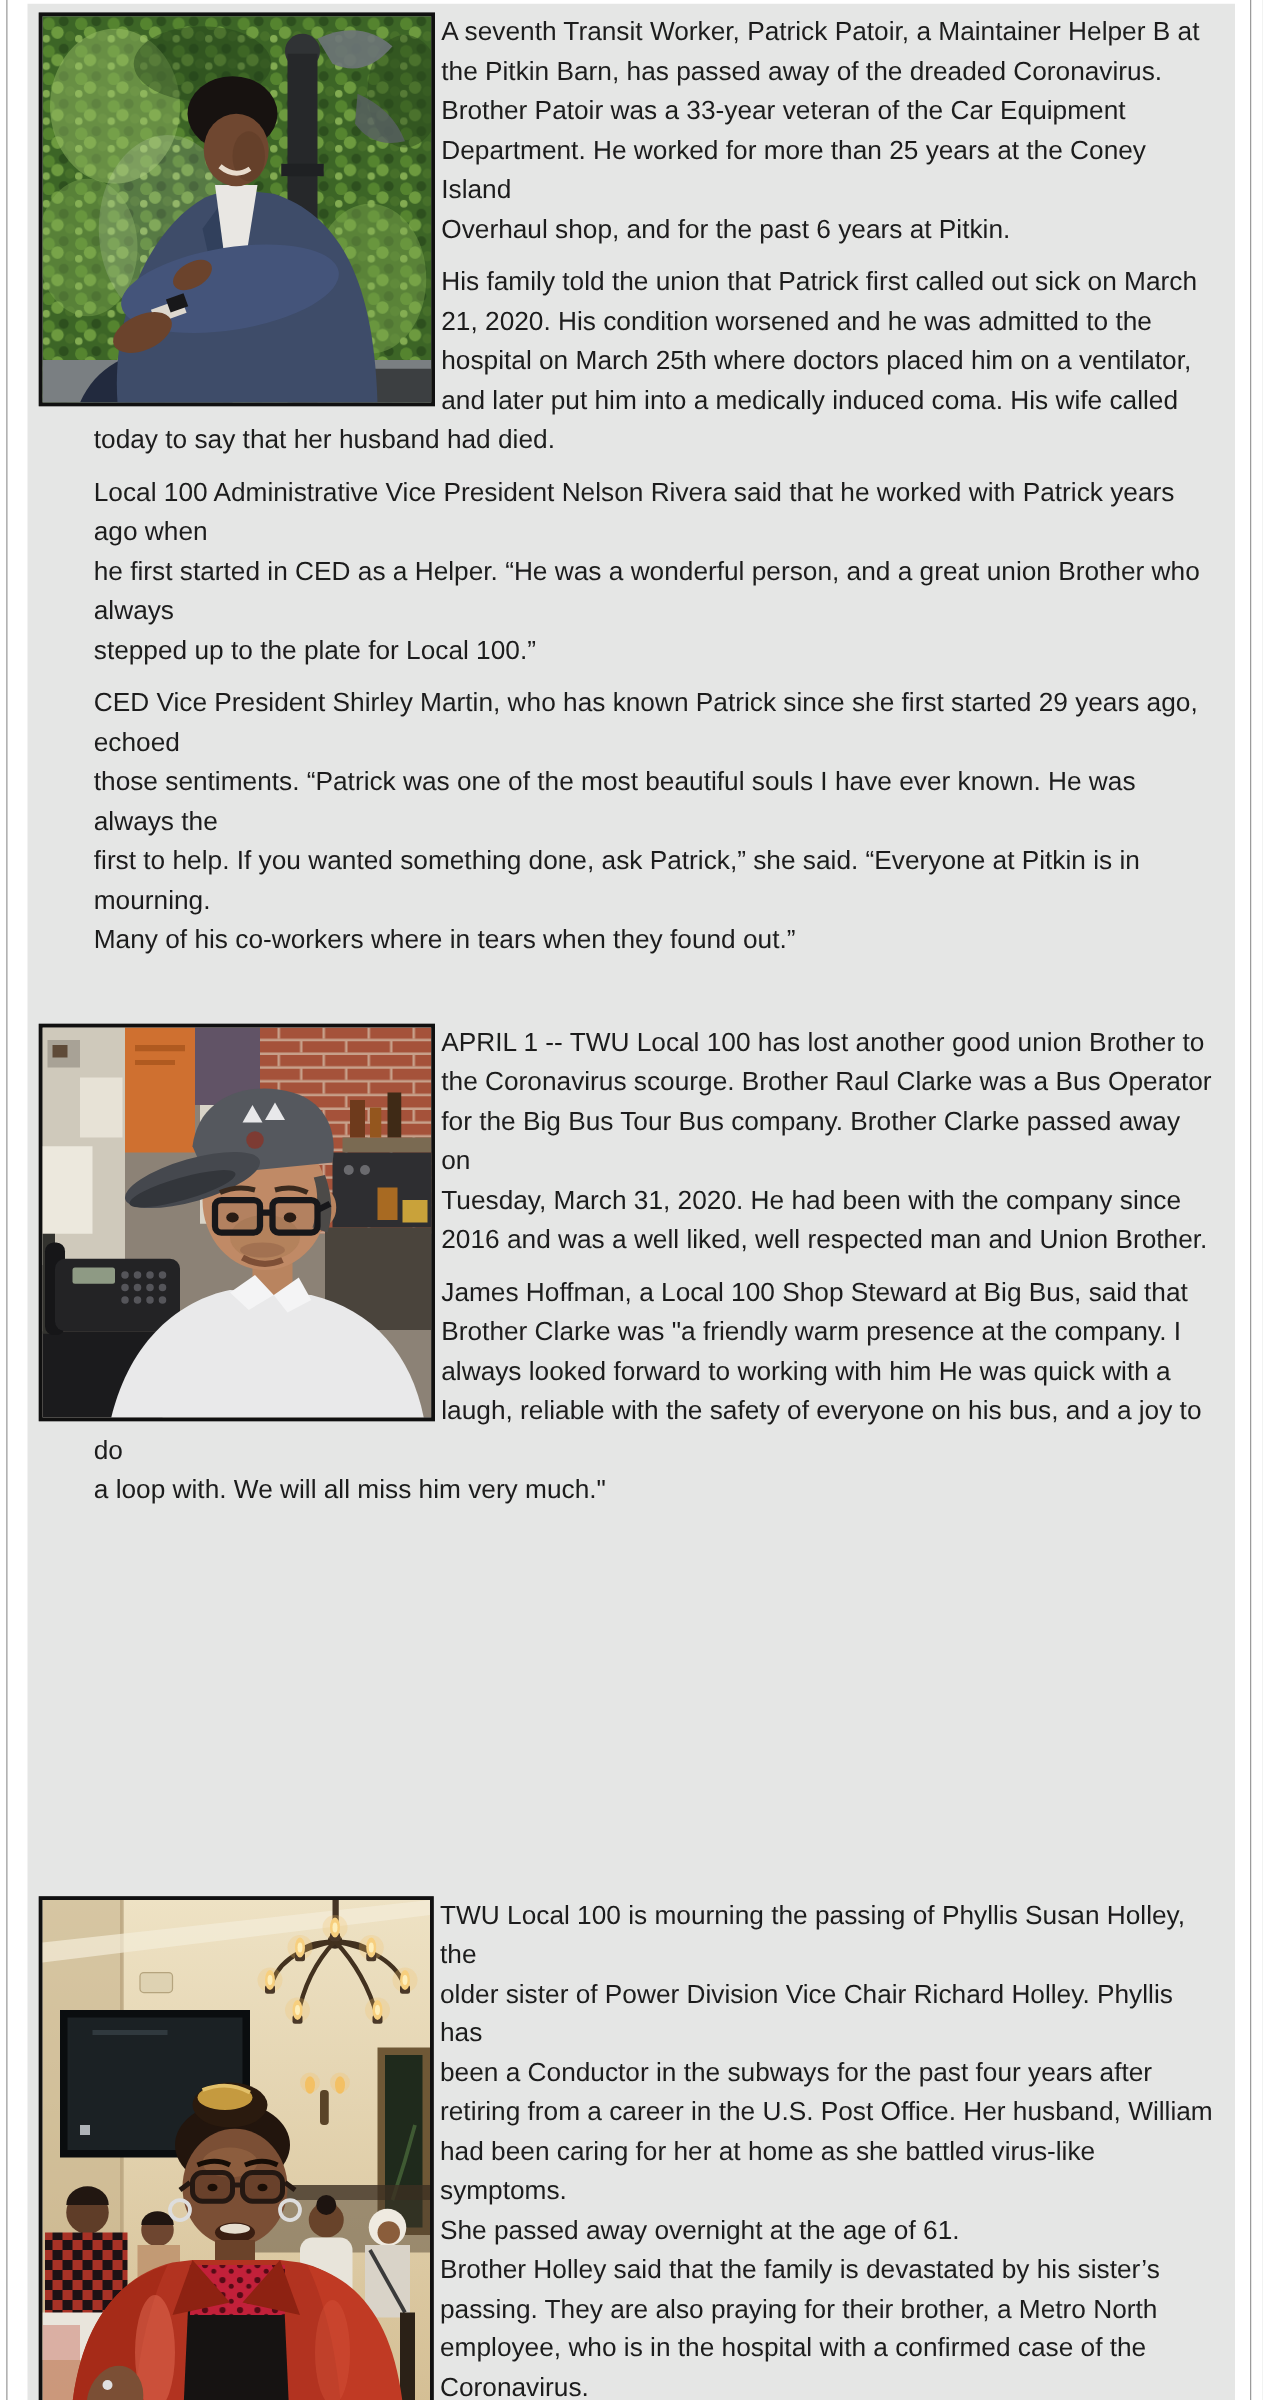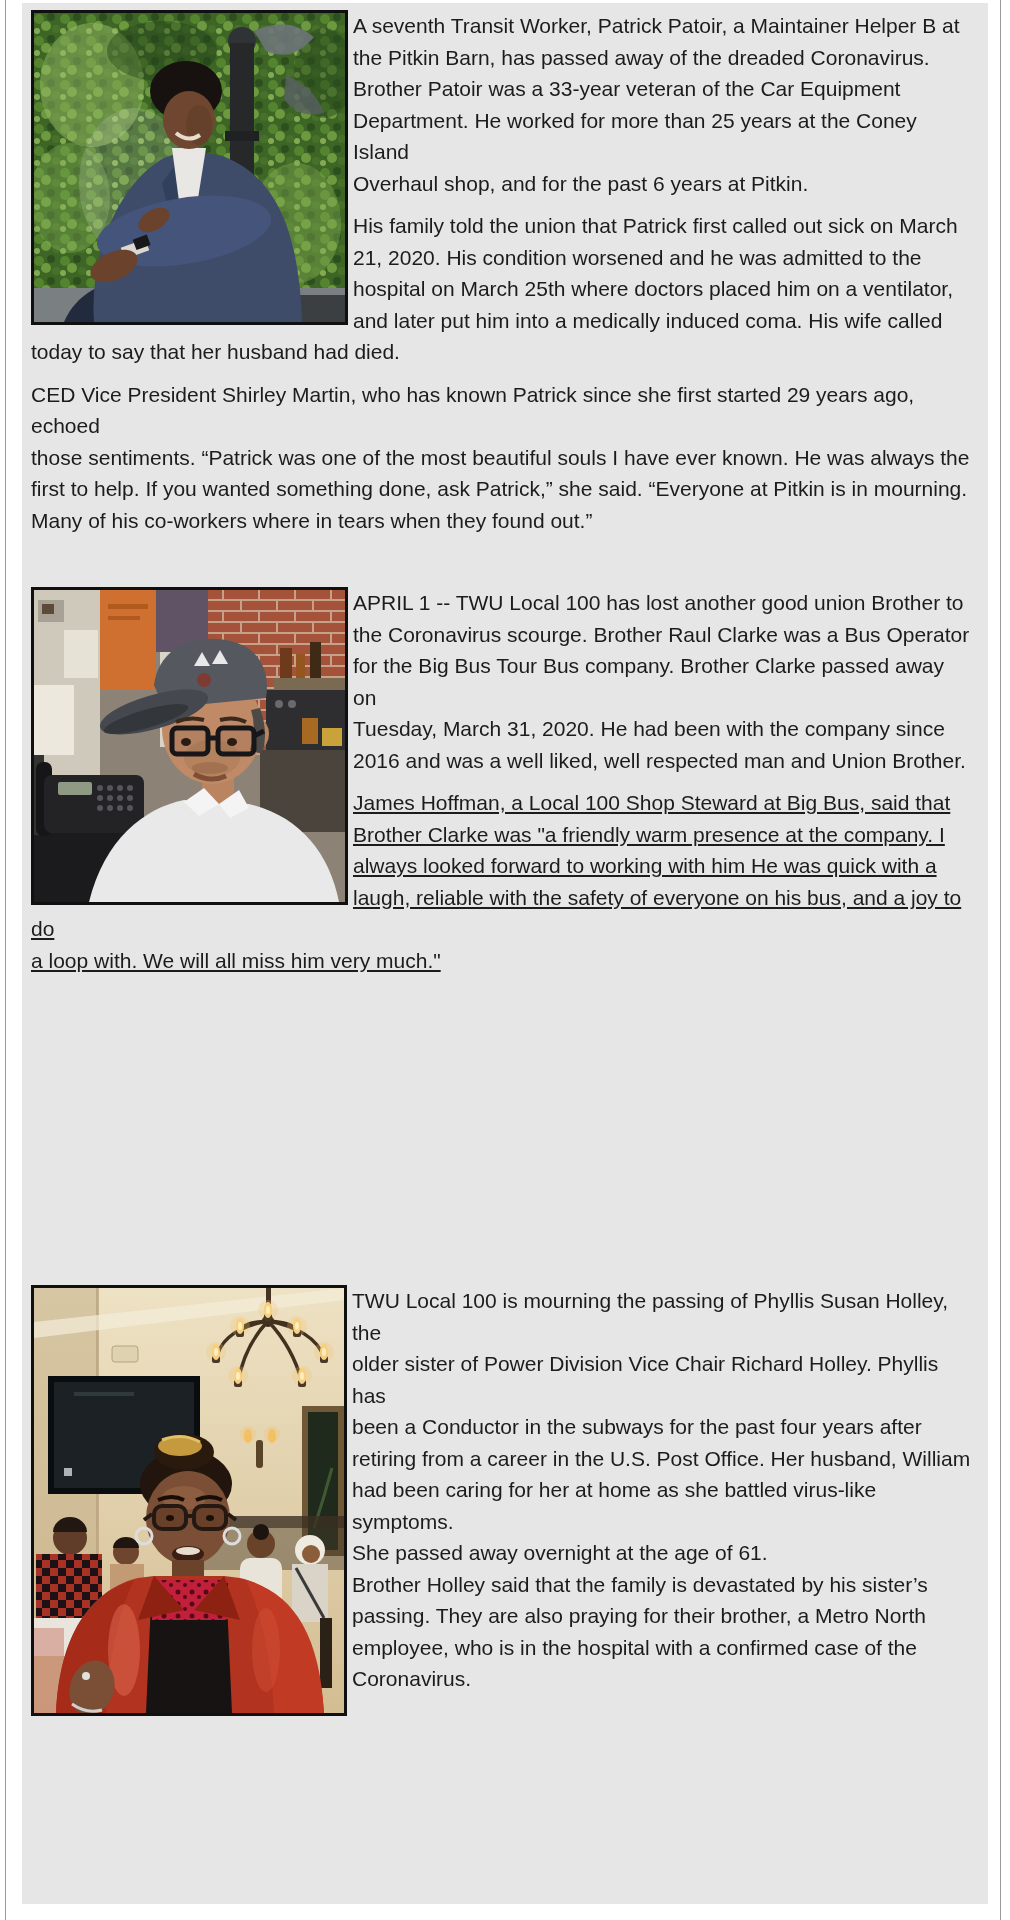--- a/index.html
+++ b/index.html
@@ -14,31 +14,32 @@
     padding:9px 16px 16px 16px;
   }
   .page{
     background:#e5e6e5;width:966px;min-height:1901px;box-sizing:border-box;
     padding:7px 16px 0 9px;
   }
   .page p{
     margin:0 0 11px 0;
     font-size:21px;line-height:31.5px;color:#1c1c1c;
     white-space:pre-line;
+    padding-left:44px;
   }
   .story{overflow:visible;}
   .photo{
     float:left;margin:0 5px 0 0;border:3px solid #101010;background:#888;
   }
   .photo svg{display:block;}
   .photo-1{width:311px;height:309px;}
   .photo-2{width:311px;height:312px;}
   .photo-3{width:310px;height:425px;}
   .clear{clear:both;height:0;}
-  .gap-lg{margin-top:15px;text-decoration:underline;}
+  .gap-lg{margin-top:15px;}
   .spacer-sm{height:40px;}
   .spacer-lg{height:298px;}
 </style>
 </head>
 <body>
 
 <div class="frame">
   <div class="page">
 
     <section class="story">
@@ -96,20 +97,23 @@
 the Pitkin Barn, has passed away of the dreaded Coronavirus.
 Brother Patoir was a 33-year veteran of the Car Equipment
 Department. He worked for more than 25 years at the Coney Island
 Overhaul shop, and for the past 6 years at Pitkin.</p>
       <p>His family told the union that Patrick first called out sick on March
 21, 2020. His condition worsened and he was admitted to the
 hospital on March 25th where doctors placed him on a ventilator,
 and later put him into a medically induced coma. His wife called
 today to say that her husband had died.</p>
       <div class="clear"></div>
+      <p>Local 100 Administrative Vice President Nelson Rivera said that he worked with Patrick years ago when
+he first started in CED as a Helper. “He was a wonderful person, and a great union Brother who always
+stepped up to the plate for Local 100.”</p>
       <p>CED Vice President Shirley Martin, who has known Patrick since she first started 29 years ago, echoed
 those sentiments. “Patrick was one of the most beautiful souls I have ever known. He was always the
 first to help. If you wanted something done, ask Patrick,” she said. “Everyone at Pitkin is in mourning.
 Many of his co-workers where in tears when they found out.”</p>
     </section>
 
     <div class="spacer-sm"></div>
 
     <section class="story">
       <figure class="photo photo-2">

